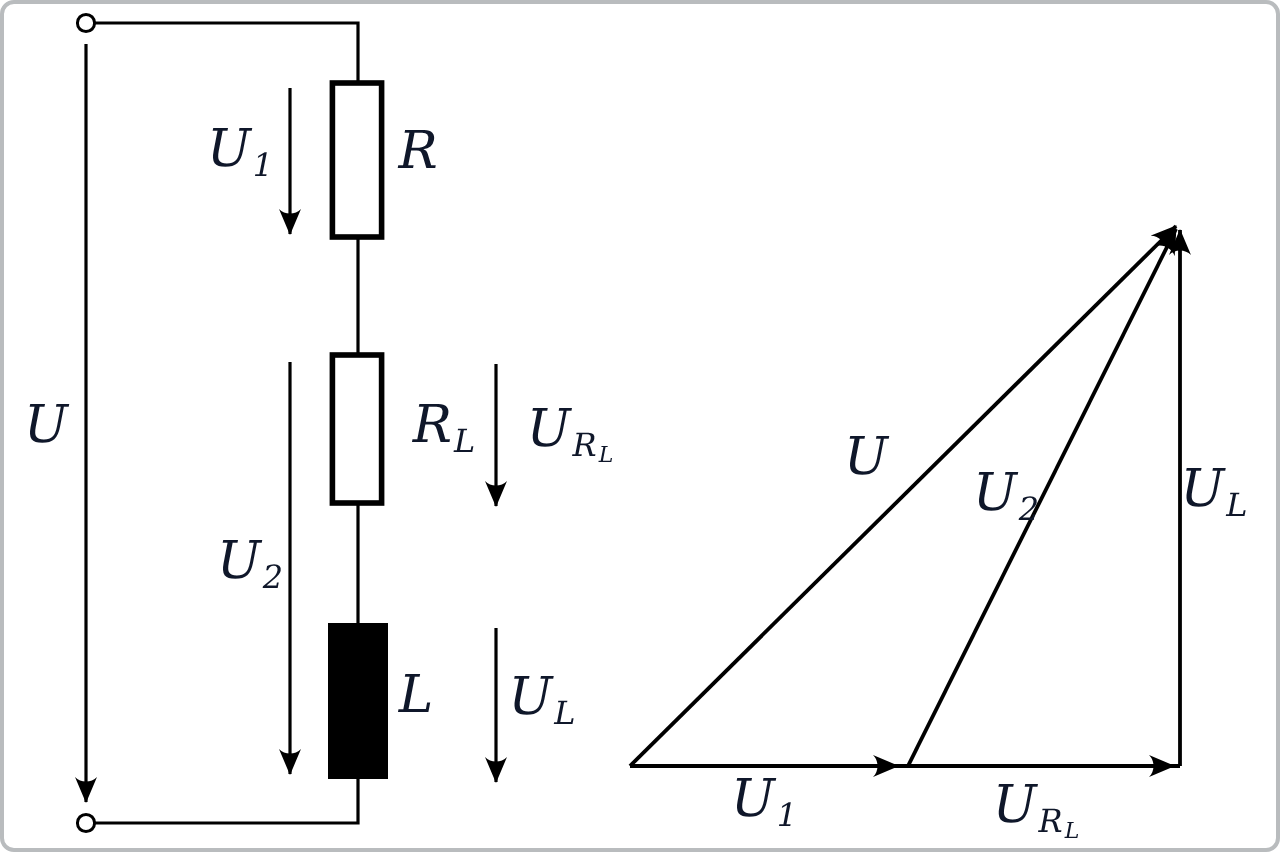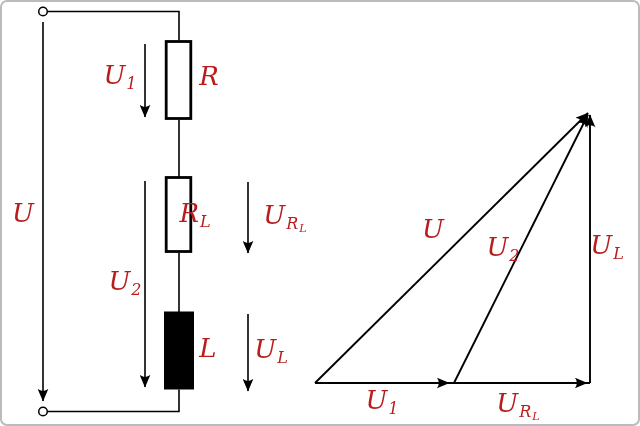--- a/index.html
+++ b/index.html
@@ -23,21 +23,21 @@
     left: 0;
     top: 0;
   }
   .lbl {
     position: absolute;
     transform: translate(-50%, -50%);
     font-family: "DejaVu Serif", serif;
     font-style: italic;
     font-size: 26px;
     line-height: 1;
-    color: #b91c1c;
+    color: #0f172a;
     white-space: nowrap;
     user-select: none;
   }
   .lbl .sub {
     font-size: 16px;
     position: relative;
     top: 5px;
     margin-left: 1px;
   }
   .lbl .subsub {
@@ -90,21 +90,21 @@
       <line x1="452" y1="381" x2="586" y2="112.5" marker-end="url(#ah)"></line>
     </g>
   </svg>
 
   <span class="lbl" style="left:21px; top:211px;"><span>U</span></span>
 
   <span class="lbl" style="left:118px; top:73px;"><span>U</span><span class="sub">1</span></span>
 
   <span class="lbl" style="left:207px; top:74px;"><span>R</span></span>
 
-  <span class="lbl" style="left:193px; top:211px;"><span>R</span><span class="sub">L</span></span>
+  <span class="lbl" style="left:220px; top:211px;"><span>R</span><span class="sub">L</span></span>
 
   <span class="lbl" style="left:283px; top:213px;"><span>U</span><span class="sub"><span>R</span><span class="subsub">L</span></span></span>
 
   <span class="lbl" style="left:123px; top:279px;"><span>U</span><span class="sub">2</span></span>
 
   <span class="lbl" style="left:206px; top:346px;"><span>L</span></span>
 
   <span class="lbl" style="left:269px; top:347px;"><span>U</span><span class="sub">L</span></span>
 
   <span class="lbl" style="left:431px; top:227px;"><span>U</span></span>

